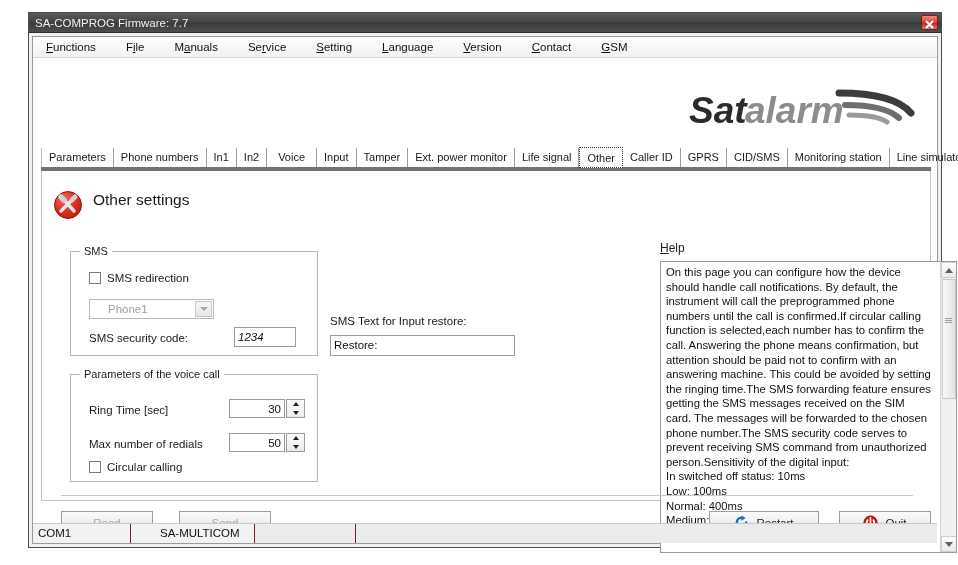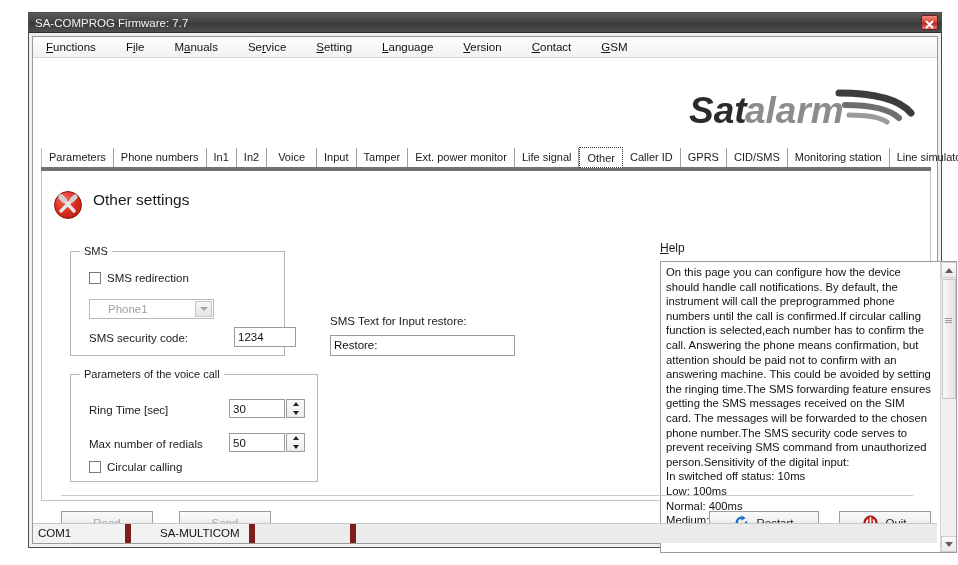--- a/index.html
+++ b/index.html
@@ -235,21 +235,21 @@
     display: flex; align-items: center; justify-content: center;
   }
   .tri-down {
     width: 0; height: 0;
     border-left: 4px solid transparent;
     border-right: 4px solid transparent;
     border-top: 4px solid #a6a6a6;
   }
 
   
-  .spin-wrap { position: absolute; }
+  .spin-wrap { position: absolute; text-align: right; }
   .spin-input {
     width: 56px; height: 19px;
     border: 1px solid #9c9c9c;
     background: #ffffff;
     font-size: 11.5px;
     color: #111111;
     padding: 1px 3px;
     line-height: 16px;
   }
   .spin-btns {
@@ -370,21 +370,21 @@
   .statusbar {
     position: absolute;
     left: 0; bottom: 0;
     width: 904px; height: 20px;
     background: #f2f2f2;
     border-top: 1px solid #c9c9c9;
     display: flex;
     align-items: stretch;
   }
   .status-cell {
-    border-right: 6px solid #7f1d1d;
+    border-right: 1px solid #7f1d1d;
     font-size: 11.5px;
     color: #111111;
     line-height: 19px;
     padding-left: 5px;
     background: #f2f2f2;
   }
   .status-cell.c1 { width: 98px; }
   .status-cell.c2 { width: 100px; margin-left: 24px; }
   .status-cell.c3 { width: 101px; background: #ebebeb; }
   .status-cell.c4 { flex: 1; background: #ebebeb; border-right: none; }
@@ -462,37 +462,37 @@
             <svg width="26" height="26" viewBox="0 0 26 26" style="position:absolute;left:0;top:0">
               <path d="M6 19 L17 8" stroke="#e8e8e8" stroke-width="3.4" stroke-linecap="round"></path>
               <path d="M17 8 L20 5" stroke="#cfcfcf" stroke-width="5" stroke-linecap="round"></path>
               <path d="M19 19 L9 8" stroke="#e8e8e8" stroke-width="3.4" stroke-linecap="round"></path>
               <path d="M9 8 L6 5" stroke="#cfcfcf" stroke-width="5.5" stroke-linecap="round"></path>
             </svg>
           </div>
           <div class="page-title">Other settings</div>
         </div>
 
-        <div class="groupbox" style="left:28px; top:80px; width:215px; height:105px;">
+        <div class="groupbox" style="left:28px; top:80px; width:248px; height:105px;">
           <span class="gb-title">SMS</span>
 
           <div class="checkbox-row" style="left:18px; top:20px;">
             <span class="checkbox-box"></span>
             <span class="lbl" style="position:static">SMS redirection</span>
           </div>
 
           <div class="combo" style="left:18px; top:47px; width:125px; height:20px;">
             <span>Phone1</span>
             <span class="arrowbtn">
               <span class="tri-down"></span>
             </span>
           </div>
 
           <span class="lbl" style="left:18px; top:80px;">SMS security code:</span>
-          <div class="textbox" style="left:163px; top:75px; width:62px; height:20px;">1234</div>
+          <div class="textbox" style="left:163px; top:75px; width:62px; height:20px;font-style:italic;">1234</div>
         </div>
 
         <span class="lbl" style="left:288px; top:144px;">SMS Text for Input restore:</span>
         <div class="textbox" style="left:288px; top:164px; width:185px; height:21px;">Restore:</div>
 
         <div class="groupbox" style="left:28px; top:203px; width:248px; height:108px;">
           <span class="gb-title">Parameters of the voice call</span>
 
           <span class="lbl" style="left:18px; top:29px;">Ring Time [sec]</span>
           <div class="spin-wrap" style="left:158px; top:24px;">

